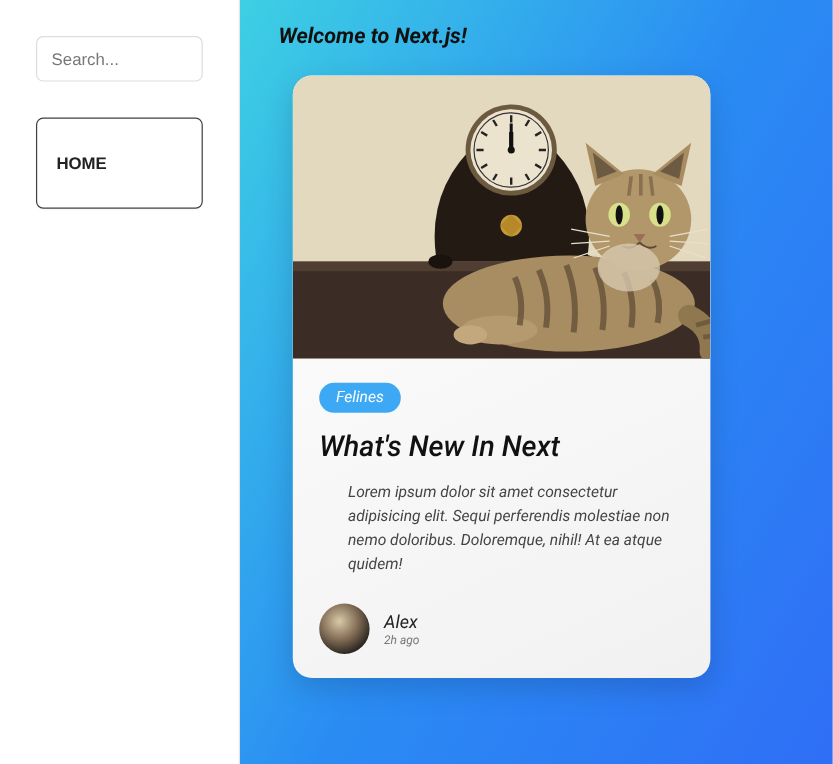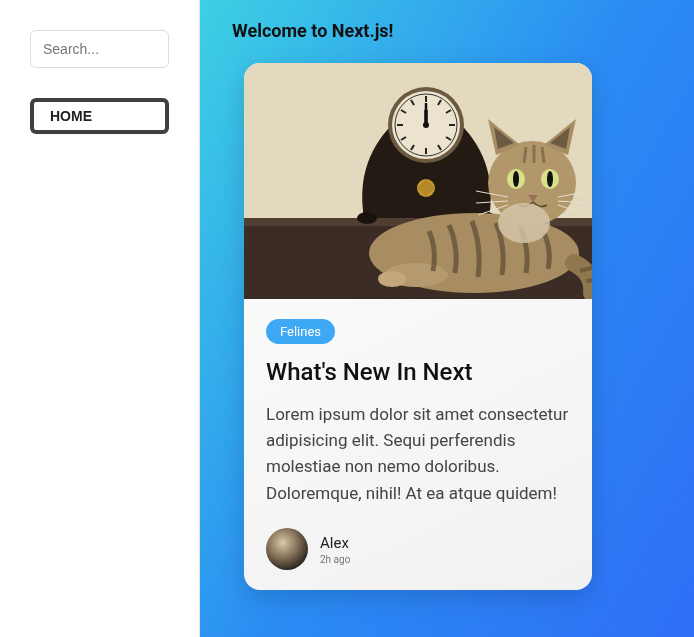--- a/index.html
+++ b/index.html
@@ -25,38 +25,39 @@
       border-radius: 6px;
       font-size: 14px;
       color: #333;
       margin-bottom: 30px;
     }
     .search-input::placeholder { color: #777; }
     .nav-item {
       display: block;
       width: 100%;
       background: #fff;
-      border: 4px solid #404040;
+      border: 1px solid #404040;
       border-radius: 6px;
-      padding: 6px 16px;
+      padding: 29px 16px;
       font-size: 14px;
       font-weight: 600;
       color: #222;
       text-align: left;
       margin-bottom: 14px;
       cursor: pointer;
       box-shadow: 0 1px 2px rgba(0,0,0,0.04);
     }
     .main {
       flex: 1;
       background: linear-gradient(120deg, #3dd0e3 0%, #2a8cf3 50%, #2f6ef6 100%);
       padding: 20px 26px 0 26px;
       display: flex;
       flex-direction: column;
       align-items: flex-start;
+      font-style: italic;
     }
     .page-title {
       font-size: 18px;
       font-weight: 700;
       color: #111;
       margin-bottom: 22px;
       margin-left: 6px;
     }
     .card {
       width: 348px;
@@ -86,24 +87,25 @@
       text-align: center;
     }
     .card-title {
       font-size: 24px;
       font-weight: 500;
       color: #111;
       margin-bottom: 14px;
       line-height: 1.2;
     }
     .card-text {
-      font-size: 17px;
+      font-size: 13px;
       color: #444;
       line-height: 1.55;
       margin-bottom: 22px;
+      margin-left: 24px;
     }
     .author {
       display: flex;
       align-items: center;
       gap: 12px;
     }
     .avatar {
       width: 42px;
       height: 42px;
       border-radius: 50%;

